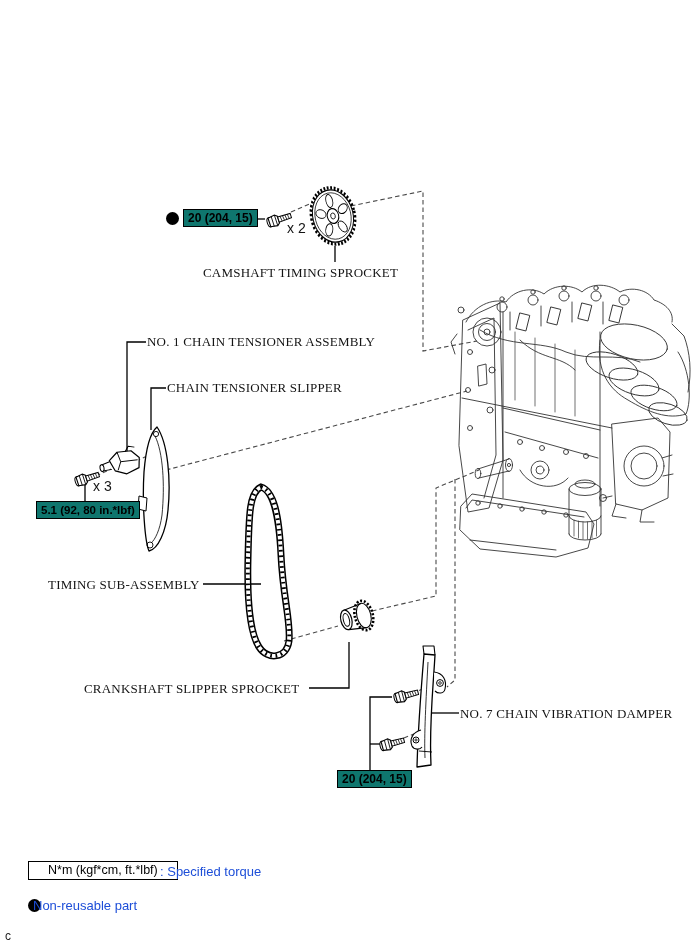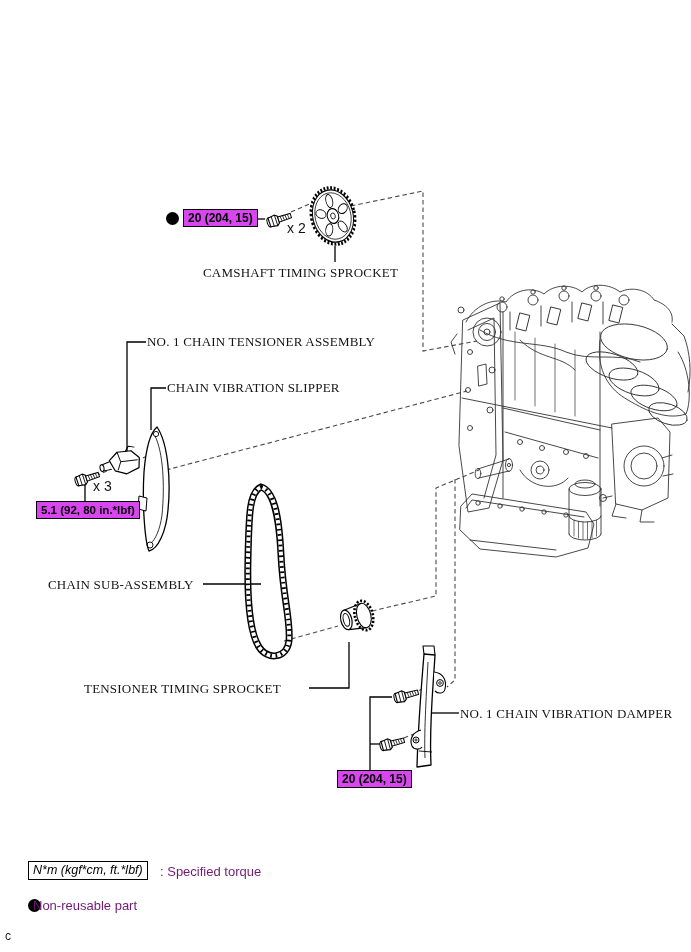--- a/index.html
+++ b/index.html
@@ -6,32 +6,32 @@
   .stage{
     position:relative;width:691px;height:952px;background:#fff;overflow:hidden;
     font-family:"Liberation Sans",sans-serif;color:#111;
   }
   .stage svg{position:absolute;left:0;top:0;}
   .lbl{
     position:absolute;font-size:13px;line-height:15px;letter-spacing:.2px;
     white-space:nowrap;color:#141414;font-family:Liberation Serif, serif;
   }
   .tq{
-    position:absolute;border:1.6px solid #000;background:#d946ef;
+    position:absolute;border:1.6px solid #000;background:#0f766e;
     font-size:12px;font-weight:bold;line-height:14px;padding:1px 4px;
     white-space:nowrap;color:#000;
   }
   .tq.small{font-size:11.5px;}
   .mult{position:absolute;font-size:14px;white-space:nowrap;color:#141414;}
   .dot{position:absolute;width:13px;height:13px;border-radius:50%;background:#000;}
   .legend-box{
     position:absolute;border:1.4px solid #000;background:#fff;
-    font-size:12.5px;line-height:15px;padding:1px 4px;white-space:nowrap;color:#000;font-style:italic;
-  }
-  .legend-txt{position:absolute;font-size:13px;white-space:nowrap;color:#701a75;}
+    font-size:12.5px;line-height:15px;padding:1px 19px;white-space:nowrap;color:#000;
+  }
+  .legend-txt{position:absolute;font-size:13px;white-space:nowrap;color:#1d4ed8;}
   .page-letter{position:absolute;font-size:12px;color:#222;}
 </style>
 </head>
 <body>
 
 <div class="stage">
 
 <svg width="691" height="952" viewBox="0 0 691 952">
   <defs>
     <g id="bolt">
@@ -214,24 +214,24 @@
   </g>
 
   <use href="#bolt" transform="translate(277,220) rotate(-18)"></use>
   <use href="#bolt" transform="translate(85,479) rotate(-18)"></use>
   <use href="#bolt" transform="translate(404,696) rotate(-15)"></use>
   <use href="#bolt" transform="translate(390,744) rotate(-15)"></use>
 </svg>
 
 <div class="lbl" style="left:203px;top:265px">CAMSHAFT TIMING SPROCKET</div>
 <div class="lbl" style="left:147px;top:334px">NO. 1 CHAIN TENSIONER ASSEMBLY</div>
-<div class="lbl" style="left:167px;top:380px">CHAIN VIBRATION SLIPPER</div>
-<div class="lbl" style="left:48px;top:577px">CHAIN SUB-ASSEMBLY</div>
-<div class="lbl" style="left:84px;top:681px">TENSIONER TIMING SPROCKET</div>
-<div class="lbl" style="left:460px;top:706px">NO. 1 CHAIN VIBRATION DAMPER</div>
+<div class="lbl" style="left:167px;top:380px">CHAIN TENSIONER SLIPPER</div>
+<div class="lbl" style="left:48px;top:577px">TIMING SUB-ASSEMBLY</div>
+<div class="lbl" style="left:84px;top:681px">CRANKSHAFT SLIPPER SPROCKET</div>
+<div class="lbl" style="left:460px;top:706px">NO. 7 CHAIN VIBRATION DAMPER</div>
 
 <span class="dot" style="left:166px;top:212px"></span>
 <div class="tq" style="left:183px;top:209px">20 (204, 15)</div>
 <div class="mult" style="left:287px;top:220px">x 2</div>
 
 <div class="mult" style="left:93px;top:478px">x 3</div>
 <div class="tq small" style="left:36px;top:501px">5.1 (92, 80 in.*lbf)</div>
 
 <div class="tq" style="left:337px;top:770px">20 (204, 15)</div>
 

